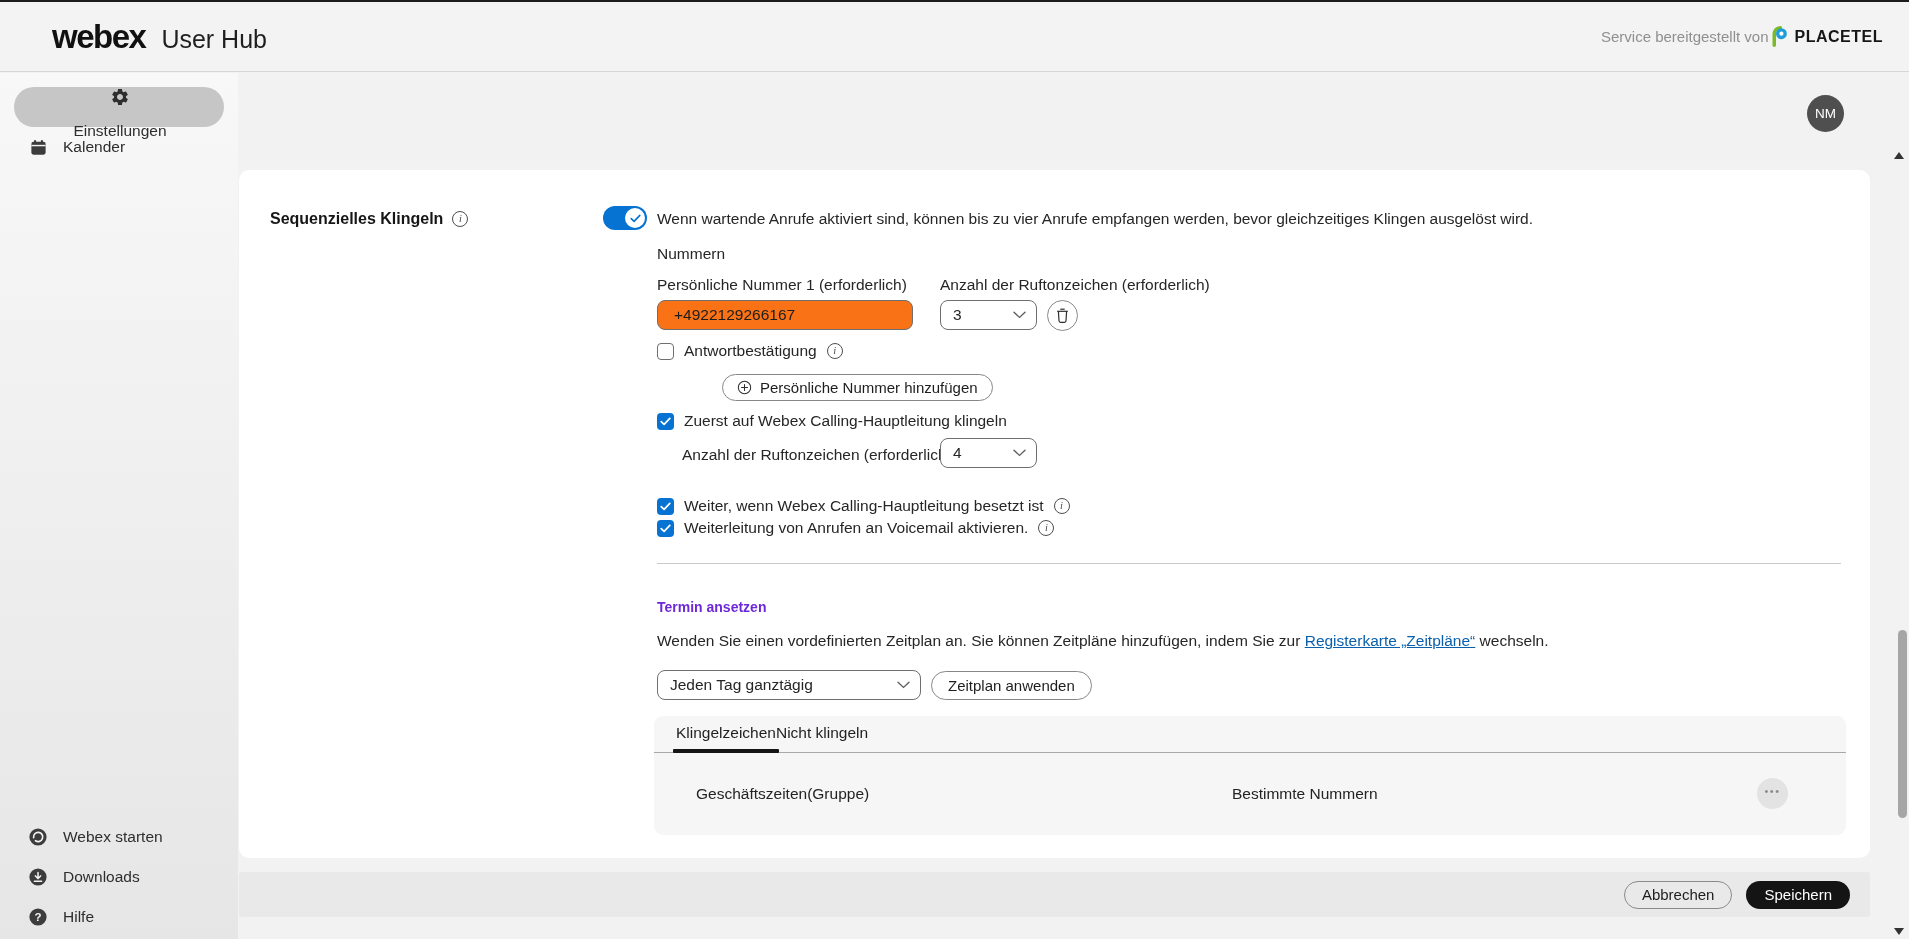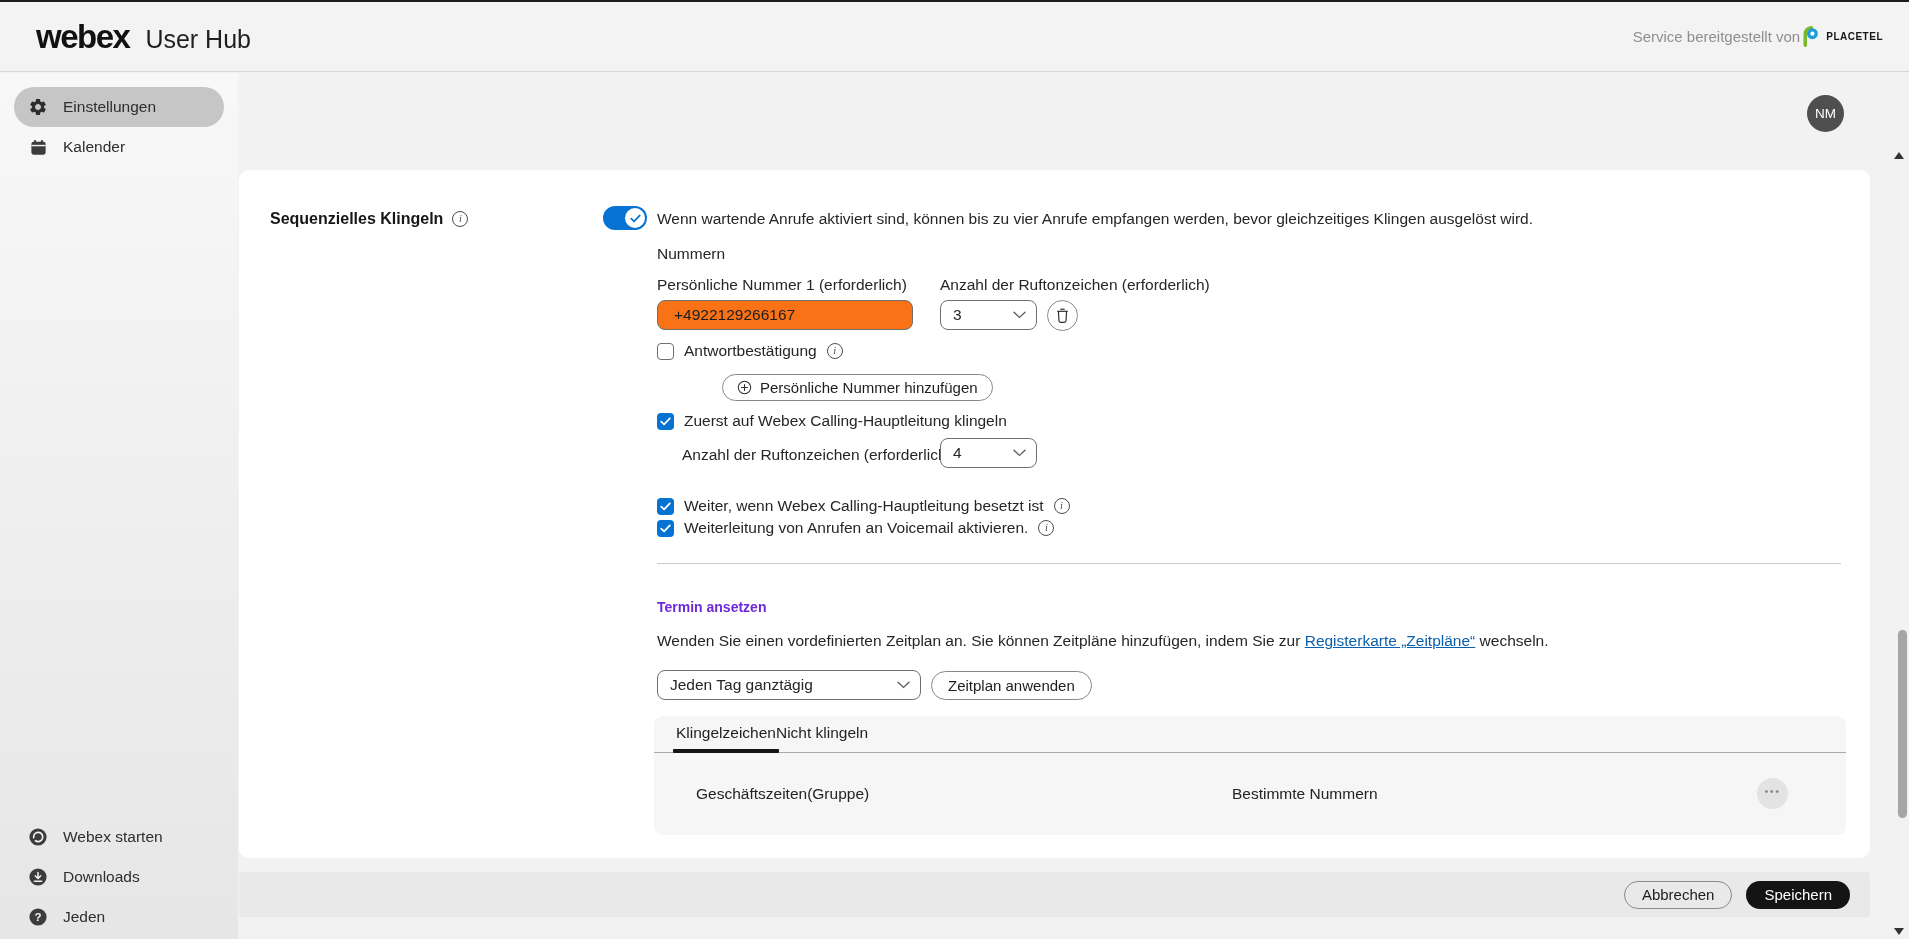--- a/index.html
+++ b/index.html
@@ -5,37 +5,37 @@
   html,body{margin:0;padding:0;}
   body{
     width:1909px;height:939px;position:relative;overflow:hidden;
     font-family:"Liberation Sans",sans-serif;
     background:#f2f2f2;color:#1d1d1d;
   }
   .top-edge{position:absolute;top:0;left:0;width:100%;height:2px;background:#1c1c1c;z-index:40;}
 
   
   .header{position:absolute;top:2px;left:0;right:0;height:70px;display:flex;align-items:center;
-    padding:0 26px 0 36px;box-sizing:border-box;background:#f3f3f3;border-bottom:1px solid #d7d7d7;z-index:10;}
+    padding:0 26px 0 52px;box-sizing:border-box;background:#f3f3f3;border-bottom:1px solid #d7d7d7;z-index:10;}
   .logo-wrap{display:flex;align-items:baseline;cursor:default;}
   .logo-webex{font-size:33px;font-weight:800;letter-spacing:-1.5px;color:#111;}
   .logo-title{font-size:25px;font-weight:400;color:#1f1f1f;margin-left:16px;}
   .header-right{margin-left:auto;display:flex;align-items:center;}
   .service-note{color:#8f8f8f;font-size:15px;}
   .brand{display:flex;align-items:center;gap:5px;}
-  .brand-text{font-size:10px;font-weight:800;letter-spacing:.5px;color:#161616;}
+  .brand-text{font-size:16px;font-weight:800;letter-spacing:.5px;color:#161616;}
 
   
   .sidebar{position:absolute;top:73px;left:0;bottom:0;width:238px;
     background:linear-gradient(180deg,#f8f8f8 0%,#ededed 60%,#e6e6e6 100%);z-index:5;}
   .side-group{position:absolute;top:14px;left:0;right:0;}
   .side-group.bottom{top:auto;bottom:2px;}
   .side-item{display:flex;align-items:center;gap:15px;height:40px;margin:0 14px;padding:0 12px 0 14px;
     border-radius:20px;font-size:15.5px;color:#2e2e2e;cursor:pointer;}
-  .side-item.active{background:#c6c6c6;}
+  .side-item.active{background:#c6c6c6;flex-direction:column;}
   .sicon{width:20px;height:20px;flex:0 0 20px;display:flex;align-items:center;justify-content:center;}
 
   .avatar{position:absolute;top:95px;right:65px;width:37px;height:37px;border-radius:50%;
     background:#4f4f4f;color:#fff;font-size:13.5px;display:flex;align-items:center;justify-content:center;z-index:8;cursor:pointer;}
 
   
   .card{position:absolute;left:239px;top:170px;width:1631px;height:688px;background:#ffffff;border-radius:10px;z-index:4;}
   .section-head{position:absolute;left:31px;top:40px;display:flex;align-items:center;gap:9px;}
   .section-label{font-size:16px;font-weight:700;color:#161616;}
   .inf{width:16px;height:16px;border:1.2px solid #4e4e4e;border-radius:50%;color:#4e4e4e;
@@ -174,21 +174,21 @@
       </span>
       <span>Downloads</span>
     </div>
     <div class="side-item">
       <span class="sicon">
         <svg width="20" height="20" viewBox="0 0 20 20">
             <circle cx="10" cy="10" r="8.6" fill="#3c3c3c"></circle>
             <text x="10" y="14" text-anchor="middle" font-size="11.5" font-family="Liberation Sans, sans-serif" fill="#f2f2f2" font-weight="bold">?</text>
           </svg>
       </span>
-      <span>Jeden</span>
+      <span>Hilfe</span>
     </div>
   </div>
 </div>
 
 <div class="avatar">NM</div>
 
 <div class="card">
 
   <div class="section-head">
     <span class="section-label">Sequenzielles Klingeln</span>

